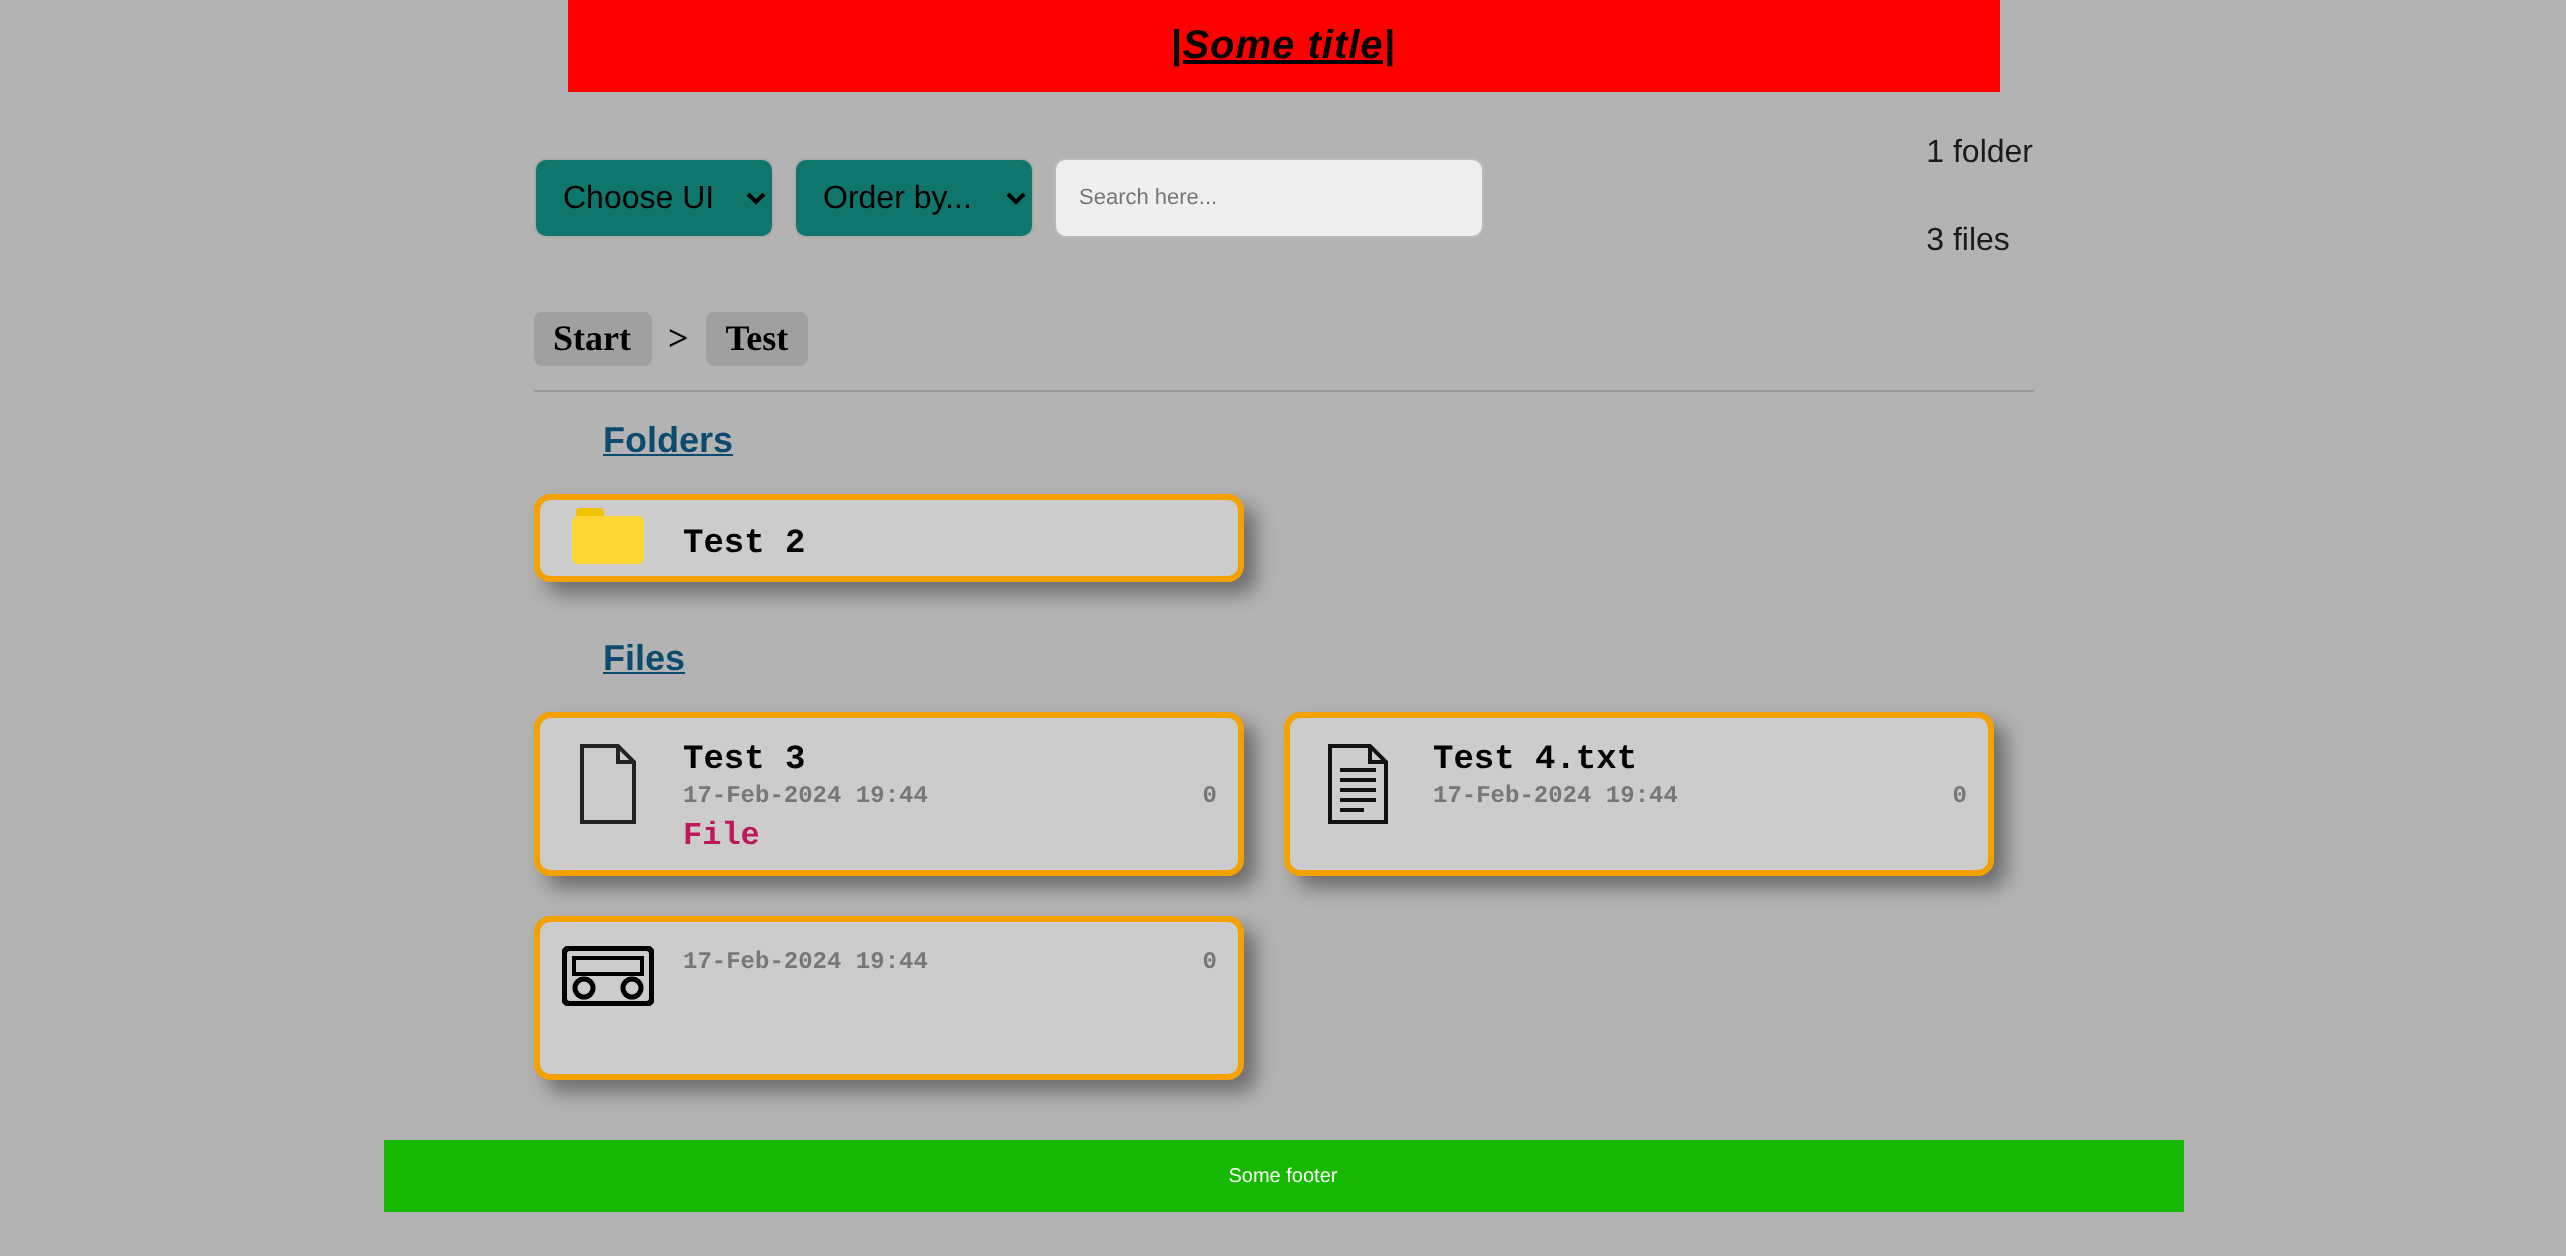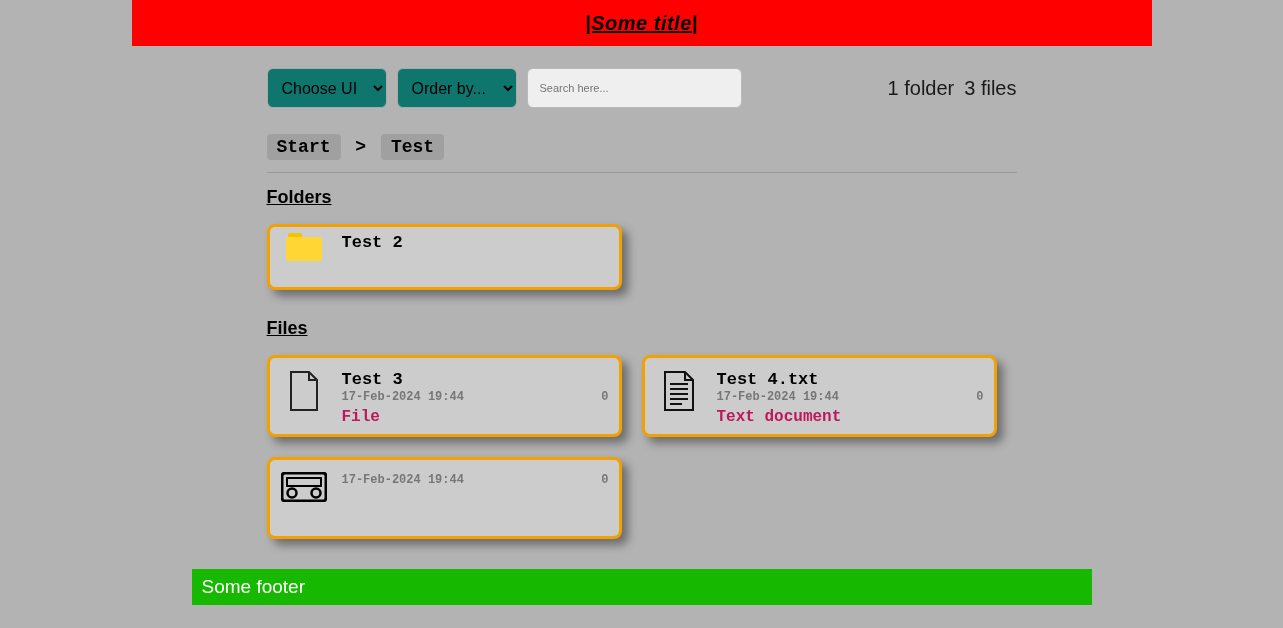--- a/index.html
+++ b/index.html
@@ -1,40 +1,40 @@
 <!DOCTYPE html>
 <html><head>
 <meta charset="utf-8">
 <style>
   * { box-sizing: border-box; margin: 0; padding: 0; }
   body { background: #b3b3b3; font-family: Arial, sans-serif; font-size: 14px; width: 1283px; }
-  .header-bar { background: #ff0000; width: 1020px; margin: 0 auto; text-align: center; height: 46px; display: flex; align-items: center; justify-content: center; }
+  .header-bar { background: #ff0000; width: 716px; margin: 0 auto; text-align: center; height: 46px; display: flex; align-items: center; justify-content: center; }
   .header-title { font-size: 20px; font-weight: bold; font-style: italic; text-decoration: underline; color: #000; letter-spacing: 0.5px; }
   .container { width: 750px; margin: 22px auto 0; }
   .toolbar { display: flex; align-items: center; gap: 10px; }
   select { background: #0f766e; border: 1px solid #aaa; border-radius: 6px; height: 40px; padding: 0 10px; font-size: 16px; cursor: pointer; }
   .sel-ui { width: 120px; }
   .sel-order { width: 120px; }
   .search { background: #efefef; border: 1px solid #bbb; border-radius: 6px; height: 40px; padding: 0 12px; font-size: 11px; width: 215px; }
-  .counts { margin-left: auto; font-size: 20px; color: #1a1a1a; display: flex; gap: 10px; }
-  .breadcrumb { margin-top: 26px; font-family: Liberation Mono, monospace; font-size: 18px; font-weight: bold; color: #000; }
+  .counts { margin-left: auto; font-size: 16px; color: #1a1a1a; display: flex; gap: 26px; flex-direction: column; }
+  .breadcrumb { margin-top: 26px; font-family: Liberation Serif, serif; font-size: 18px; font-weight: bold; color: #000; }
   .crumb { background: #a0a0a0; padding: 3px 10px; border-radius: 4px; display: inline-block; }
   .crumb-sep { margin: 0 4px; }
   hr.divider { margin-top: 12px; border: none; border-top: 1px solid #999; }
-  .section-heading { margin-top: 14px; font-size: 18px; font-weight: bold; text-decoration: underline; color: #000000; }
+  .section-heading { margin-top: 14px; font-size: 18px; font-weight: bold; text-decoration: underline; color: #0c4a6e; margin-left: 35px; }
   .grid { display: flex; flex-wrap: wrap; gap: 20px; margin-top: 16px; }
   .card { width: 355px; background: #cccccc; border: 3px solid #f2a100; border-radius: 8px; padding: 6px 10px; display: flex; gap: 14px; box-shadow: 6px 6px 10px rgba(0,0,0,0.4); cursor: pointer; }
-  .card.folder { height: 66px; align-items: flex-start; }
+  .card.folder { height: 44px; align-items: flex-end; }
   .card.file { min-height: 82px; align-items: flex-start; padding-top: 12px; padding-bottom: 8px; }
   .icon-slot { width: 48px; flex-shrink: 0; display: flex; align-items: center; justify-content: center; }
   .card-body { flex: 1; font-family: "Courier New", monospace; color: #000; }
   .card-name { font-size: 17px; font-weight: bold; }
   .card-row { display: flex; justify-content: space-between; font-size: 12px; color: #777; font-weight: bold; margin-top: 1px; }
   .card-type { font-size: 16px; color: #be185d; font-weight: bold; margin-top: 4px; }
-  .footer-bar { background: #16b900; width: 900px; margin: 30px auto 0; padding: 18px 10px; color: #fff; font-size: 19px; height: 30px; display: flex; align-items: center; }
+  .footer-bar { background: #16b900; width: 900px; margin: 30px auto 0; padding: 18px 10px; color: #fff; font-size: 10px; height: 30px; display: flex; align-items: center; justify-content: center; }
   
   .folder-icon { width: 36px; height: 28px; position: relative; }
   .folder-icon::before { content:""; position:absolute; top:0; left:2px; width:14px; height:6px; background:#f3c200; border-radius:2px 2px 0 0; }
   .folder-icon::after { content:""; position:absolute; top:4px; left:0; width:36px; height:24px; background:#ffd633; border-radius:3px; }
 </style>
 </head>
 <body>
 
 <div class="header-bar">
   <span class="header-title">|Some title|</span>
@@ -109,21 +109,20 @@
             <line x1="8" y1="29" x2="26" y2="29" stroke="#111" stroke-width="2"></line>
             <line x1="8" y1="34" x2="20" y2="34" stroke="#111" stroke-width="2"></line>
           </svg>
       </div>
       <div class="card-body">
         <div class="card-name">Test 4.txt</div>
         <div class="card-row">
           <span>17-Feb-2024 19:44</span>
           <span>0</span>
         </div>
-        <div class="card-type">Text document</div>
       </div>
     </div>
 
     <div class="card file">
       <div class="icon-slot">
         <svg width="46" height="30" viewBox="0 0 46 30">
             <rect x="1" y="1" width="44" height="28" rx="3" fill="none" stroke="#000" stroke-width="3"></rect>
             <rect x="6" y="6" width="34" height="8" fill="none" stroke="#000" stroke-width="2"></rect>
             <circle cx="11" cy="21" r="4.5" fill="none" stroke="#000" stroke-width="2.5"></circle>
             <circle cx="35" cy="21" r="4.5" fill="none" stroke="#000" stroke-width="2.5"></circle>

